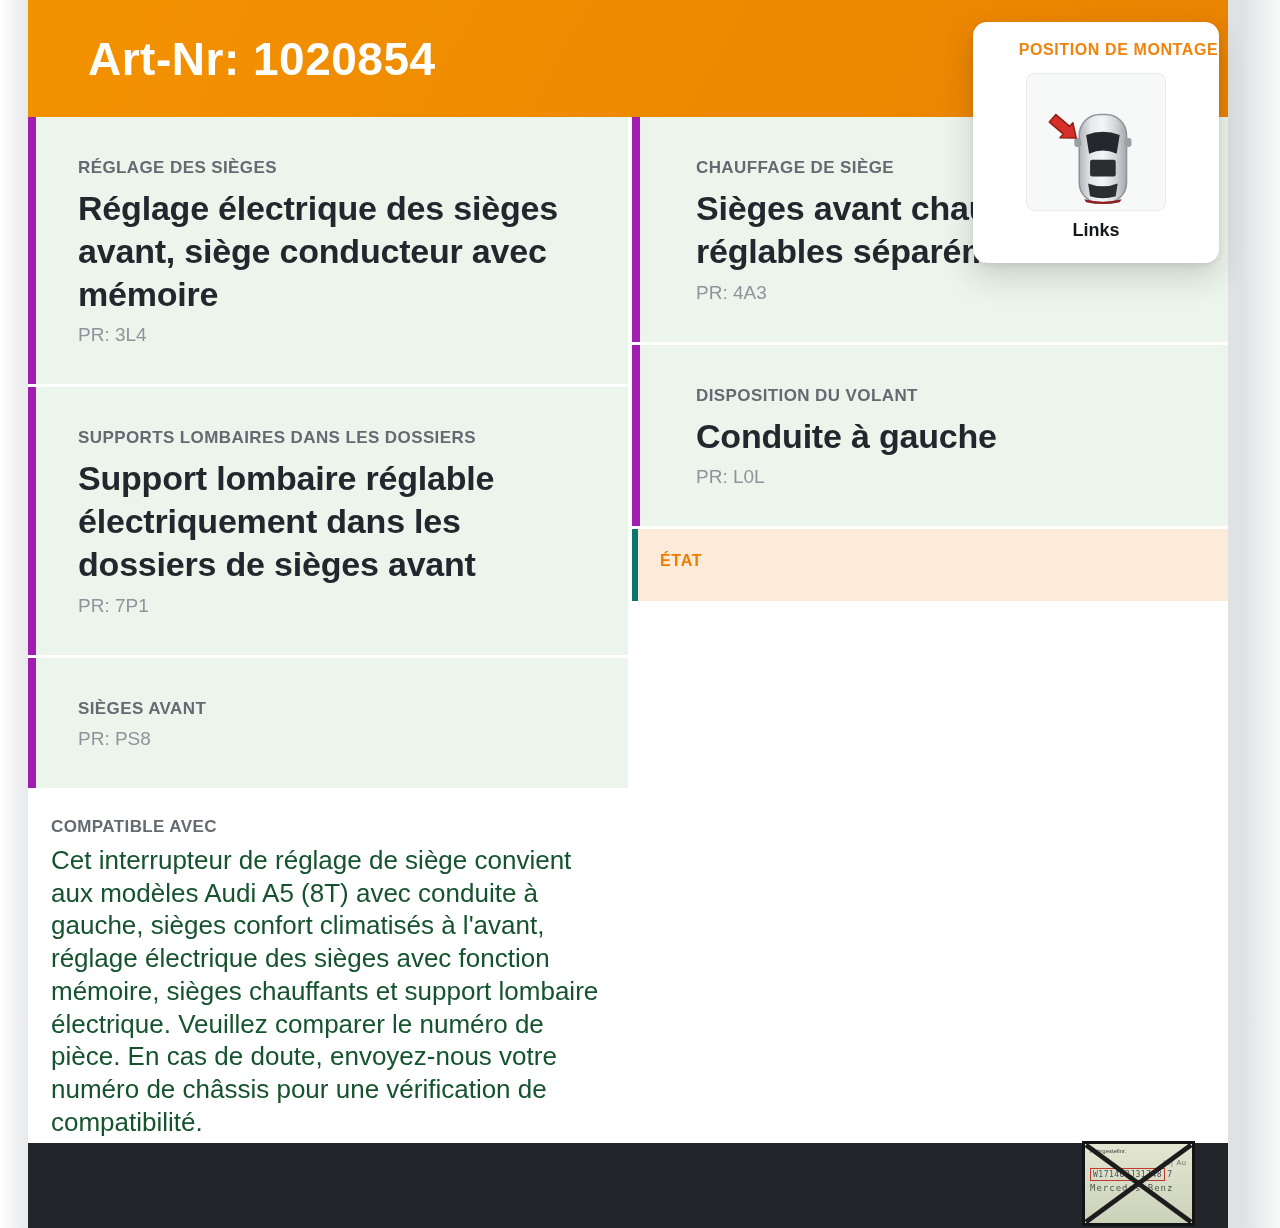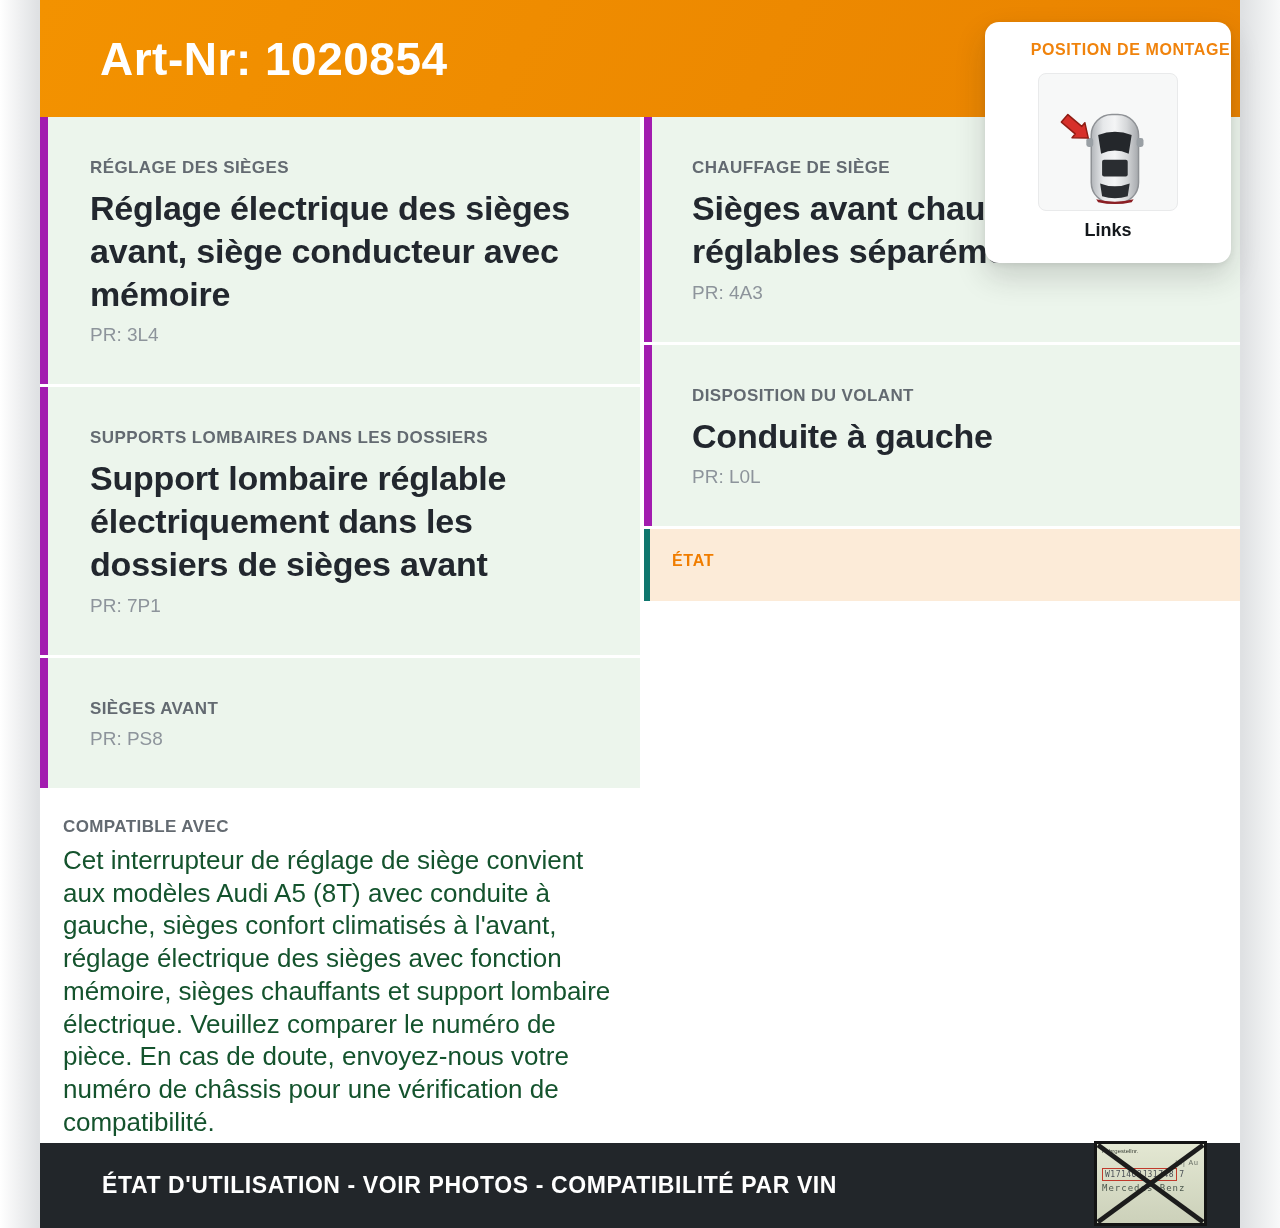--- a/index.html
+++ b/index.html
@@ -6,21 +6,21 @@
   html, body { width: 1280px; height: 1228px; }
   body {
     font-family: "Liberation Sans", sans-serif;
     background: linear-gradient(90deg, #ffffff 0px, #dfe1e3 38px, #dfe1e3 1242px, #f8f9f9 1280px);
     overflow: hidden;
   }
   .content {
     position: relative;
     width: 1200px;
     height: 1228px;
-    margin-left: 40px;
+    margin-left: 28px;
     display: flex;
     flex-direction: column;
   }
   
   .header {
     flex: 0 0 117px;
     background: linear-gradient(118deg, #f39200 0%, #e98300 100%);
     display: flex;
     align-items: center;
     padding-left: 60px;
@@ -62,21 +62,21 @@
     font-weight: 700;
     color: #22272e;
     letter-spacing: -0.2px;
     margin-bottom: 9px;
   }
   .card .pr {
     font-size: 19px;
     font-weight: 400;
     color: #8d949b;
   }
-  .card-right { padding-left: 40px; }
+  .card-right { padding-left: 56px; }
   
   .card-etat {
     border-left: 6px solid #0f766e;
     background: #fcebd8;
     padding: 23px 30px 24px 22px;
   }
   .card-etat .label {
     font-size: 16px;
     font-weight: 700;
     color: #f07d00;
@@ -265,21 +265,20 @@
         <path d="M58 128 Q77 133 96 128 L94 131 Q77 135 60 131 Z" fill="#8c1f24"></path>
         <g>
           <path d="M29.3 42.2 L43.3 54.2 L46.5 50.4 L50 66 L33.5 65.6 L36.7 61.8 L22.7 49.8 Z" fill="#d7302a" stroke="#8f1d14" stroke-width="1.5" stroke-linejoin="round"></path>
         </g>
       </svg>
     </div>
     <div class="pc-value">Links</div>
   </div>
 
   <footer class="footer">
-    <div class="footer-text">ÉTAT D'UTILISATION - VOIR PHOTOS - COMPATIBILITÉ PAR VIN</div>
     <div class="doc">
       <div class="row1">Fahrgestellnr.</div>
       <div class="row2">|4| Au</div>
       <div class="vin">
         <span class="boxed">W171463J31748</span>
         <span>7</span>
       </div>
       <div class="brand">Mercedes-Benz</div>
       <svg class="cross" viewBox="0 0 113 85" preserveAspectRatio="none">
         <line x1="1" y1="1" x2="112" y2="84" stroke="#1c1c1c" stroke-width="5"></line>

